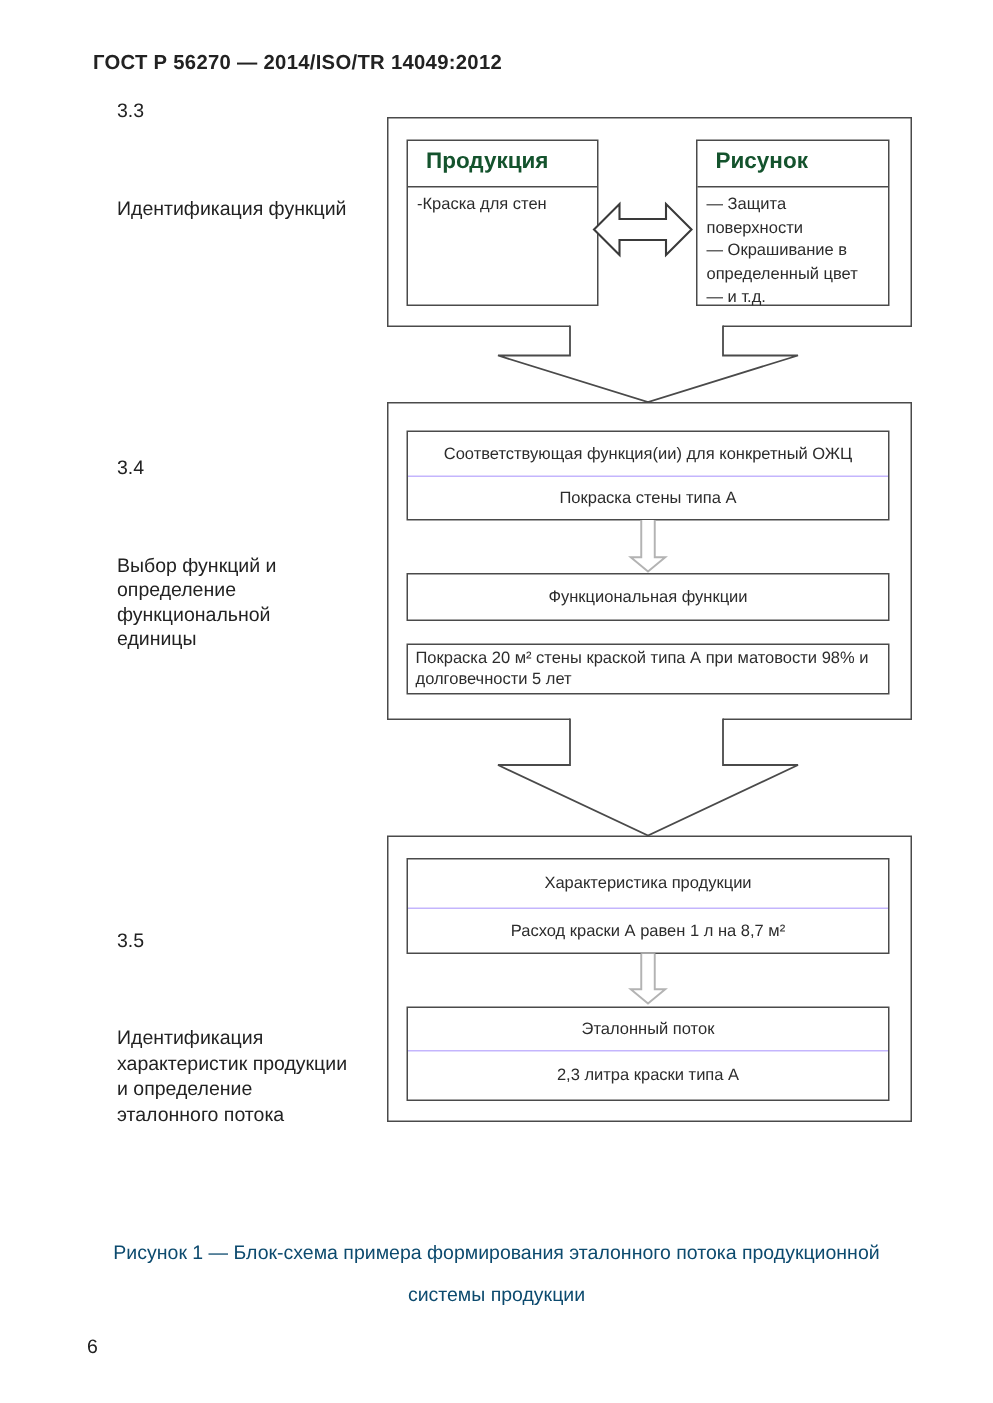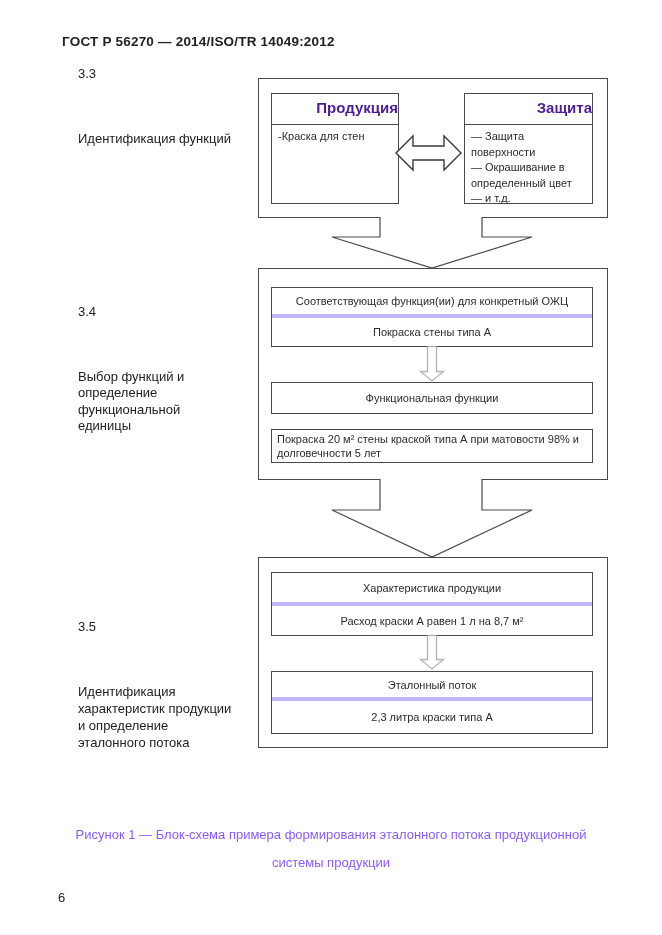--- a/index.html
+++ b/index.html
@@ -18,48 +18,48 @@
 
   .ct { position:absolute; border:1px solid #4a4a4a; background:#fff; box-sizing:border-box; }
   #ct1 { left:258px; top:78px;  width:350px; height:140px; }
   #ct2 { left:258px; top:268px; width:350px; height:212px; }
   #ct3 { left:258px; top:557px; width:350px; height:191px; }
 
   .bx { position:absolute; border:1px solid #4a4a4a; background:#fff; box-sizing:border-box; font-size:11px; color:#2c2c2c; }
   #product-box   { left:12px;  top:14px; width:128px; height:111px; }
   #functions-box { left:205px; top:14px; width:129px; height:111px; }
   .bxhead { font-weight:bold; font-size:15px; padding:5px 0 0 12px; height:31px;
-            border-bottom:1px solid #4a4a4a; box-sizing:border-box; color:#4c1d95;text-align:right; }
+            border-bottom:1px solid #4a4a4a; box-sizing:border-box; color:#14532d; }
   .bxbody { padding:4px 2px 0 6px; line-height:15.5px; }
   .fn-item { margin:0; }
 
   .stack { position:absolute; border:1px solid #4a4a4a; background:#fff; box-sizing:border-box;
            font-size:11px; text-align:center; display:flex; flex-direction:column; color:#2c2c2c; }
   .stack .row { display:flex; align-items:center; justify-content:center; box-sizing:border-box; padding:0 4px; }
-  .stack .row1 { border-bottom:4px solid #c4b5fd; }
+  .stack .row1 { border-bottom:1px solid #c4b5fd; }
 
   #fs-stack { left:12px; top:18px;  width:322px; height:60px; }
   #fs-stack .row1 { height:30px; } #fs-stack .row2 { flex:1; }
   #unit-box { position:absolute; left:12px; top:113px; width:322px; height:32px;
               border:1px solid #4a4a4a; background:#fff; box-sizing:border-box; font-size:11px;
               display:flex; align-items:center; justify-content:center; text-align:center; color:#2c2c2c; }
   #unit-note { position:absolute; left:12px; top:160px; width:322px; height:34px;
                border:1px solid #4a4a4a; background:#fff; box-sizing:border-box; font-size:11px; line-height:14px;
                display:flex; align-items:center; justify-content:center; padding:0 5px; color:#2c2c2c; }
 
   #rf-stack  { left:12px; top:14px;  width:322px; height:64px; }
   #rf-stack .row1 { height:33px; } #rf-stack .row2 { flex:1; }
   #rf-stack2 { left:12px; top:113px; width:322px; height:63px; }
   #rf-stack2 .row1 { height:29px; } #rf-stack2 .row2 { flex:1; }
 
   .overlay { position:absolute; left:0; top:0; pointer-events:none; z-index:5; }
 
   .note { position:absolute; left:62px; top:781px; width:556px; font-size:12px; line-height:17px; text-indent:37px; color:#1f1f1f; }
   .note .lbl { letter-spacing:2.5px; }
-  .cap { position:absolute; left:50px; top:827px; width:562px; text-align:center; font-size:13px; color:#8b5cf6; }
+  .cap { position:absolute; left:50px; top:827px; width:562px; text-align:center; font-size:13px; color:#0c4a6e; }
   .cap .l2 { margin-top:13px; }
   .pgnum { position:absolute; left:58px; top:890px; font-size:13px; }
 </style>
 </head>
 <body>
 
 <div class="page">
 
   <div class="hdr">ГОСТ Р 56270 — 2014/ISO/TR 14049:2012</div>
 
@@ -83,21 +83,21 @@
   </div>
 
   <div class="ct" id="ct1">
     <div class="bx" id="product-box">
       <div class="bxhead">Продукция</div>
       <div class="bxbody">
         <div class="fn-item">-Краска для стен</div>
       </div>
     </div>
     <div class="bx" id="functions-box">
-      <div class="bxhead">Защита</div>
+      <div class="bxhead">Рисунок</div>
       <div class="bxbody">
         <div class="fn-item">— Защита поверхности</div>
         <div class="fn-item">— Окрашивание в определенный цвет</div>
         <div class="fn-item">— и т.д.</div>
       </div>
     </div>
   </div>
 
   <div class="ct" id="ct2">
     <div class="stack" id="fs-stack">

